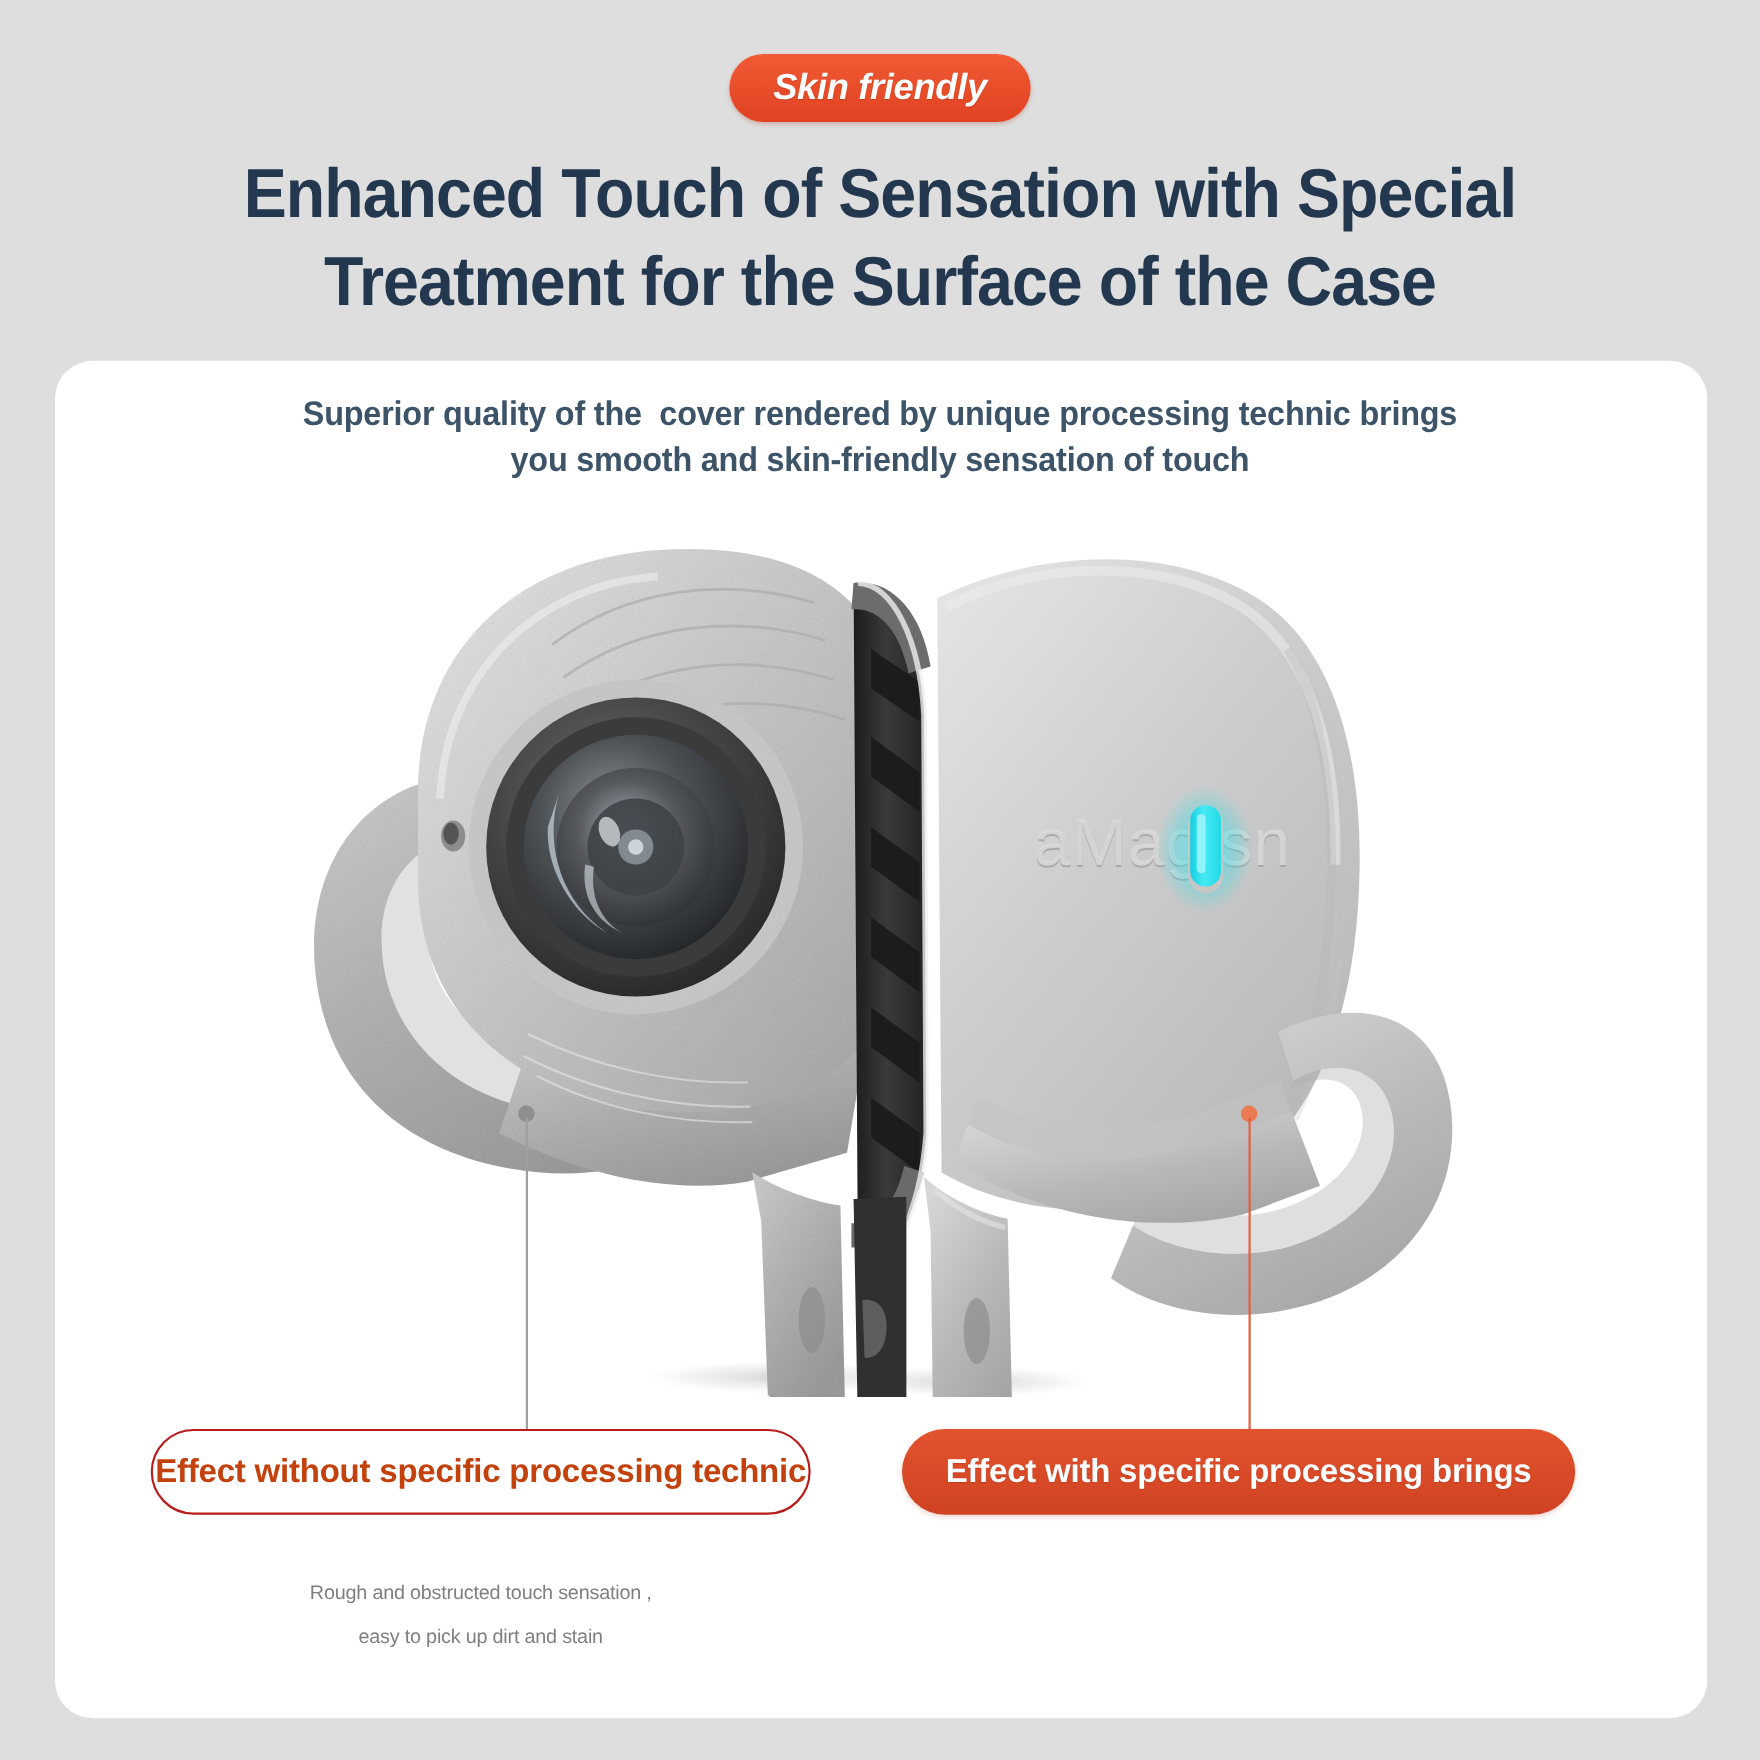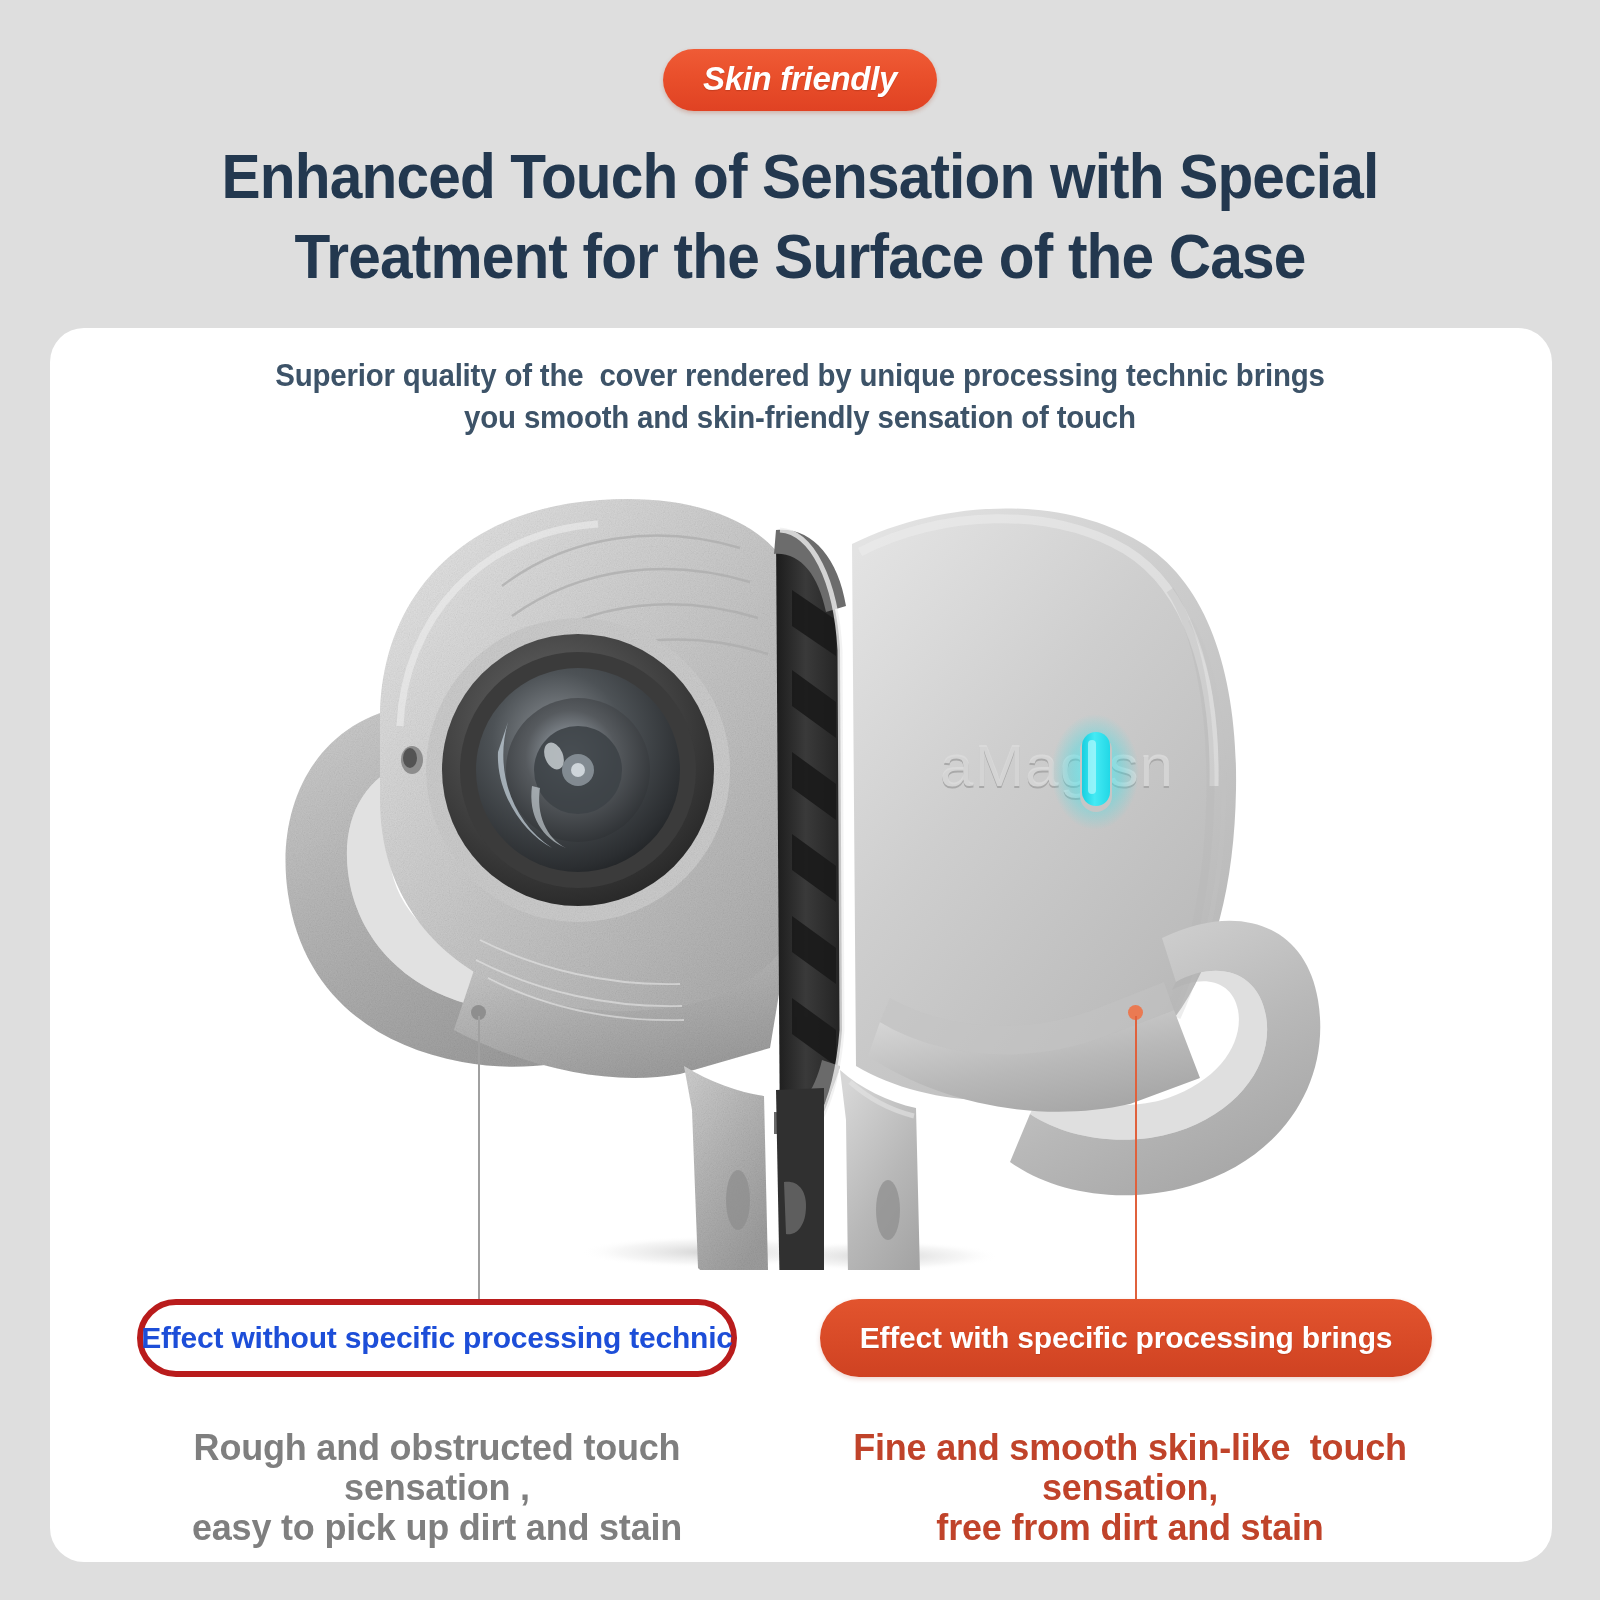--- a/index.html
+++ b/index.html
@@ -112,39 +112,39 @@
     display: flex; align-items: center; justify-content: center;
     border-radius: 40px;
     font-size: 30px;
     font-weight: bold;
     font-stretch: condensed;
     letter-spacing: -0.2px;
     white-space: nowrap;
   }
   .label-pill.outline {
     left: 137px; top: 1299px; width: 600px;
-    border: 6px solid #b91c1c;
+    border: 2px solid #b91c1c;
     background: #ffffff;
-    color: #1d4ed8;
+    color: #c2410c;
   }
   .label-pill.filled {
     left: 820px; top: 1299px; width: 612px;
     background: linear-gradient(180deg, #e2542e 0%, #d84a27 55%, #cf4222 100%);
     color: #ffffff;
     box-shadow: 0 2px 5px rgba(170,60,30,0.22);
     text-shadow: 0 1px 1px rgba(140,40,20,0.30);
   }
 
   
   .caption {
     position: absolute;
     text-align: center;
-    font-size: 36px;
+    font-size: 18px;
     line-height: 40px;
-    font-weight: bold;
+    font-weight: normal;
     font-stretch: condensed;
     letter-spacing: -0.2px;
     white-space: pre-wrap;
   }
   .caption.left  { left: 157px; top: 1428px; width: 560px; color: #7f7f7f; }
   .caption.right { left: 840px; top: 1428px; width: 580px; color: #c0432a; }
 </style>
 </head>
 <body>
 
@@ -387,16 +387,14 @@
   <div class="leader-dot left"></div>
   <div class="leader left"></div>
   <div class="leader-dot right"></div>
   <div class="leader right"></div>
 
   <div class="label-pill outline">Effect without specific processing technic</div>
   <div class="label-pill filled">Effect with specific processing brings</div>
 
   <div class="caption left">Rough and obstructed touch sensation ,
 easy to pick up dirt and stain</div>
-  <div class="caption right">Fine and smooth skin-like  touch sensation,
-free from dirt and stain</div>
 
 </div>
 
 </body></html>

